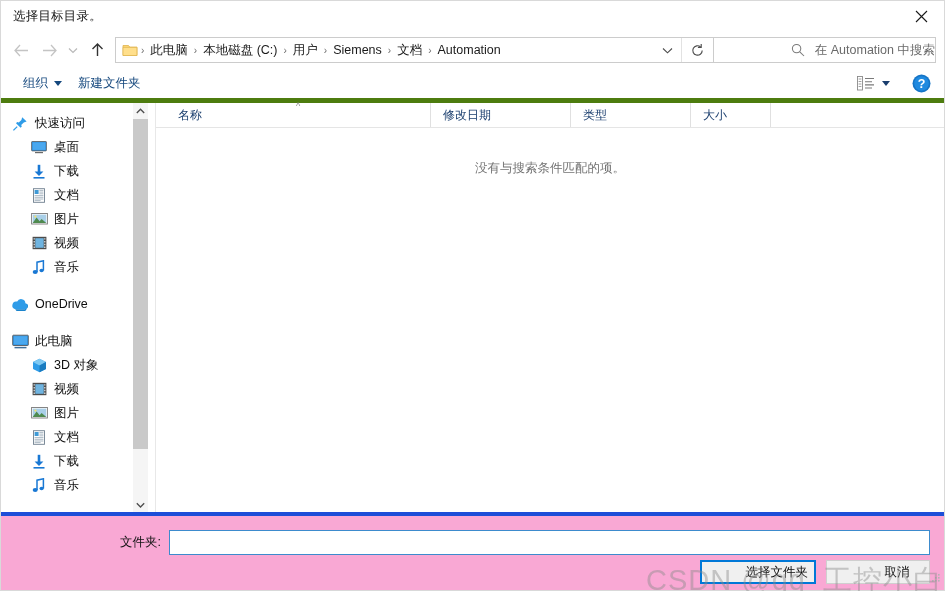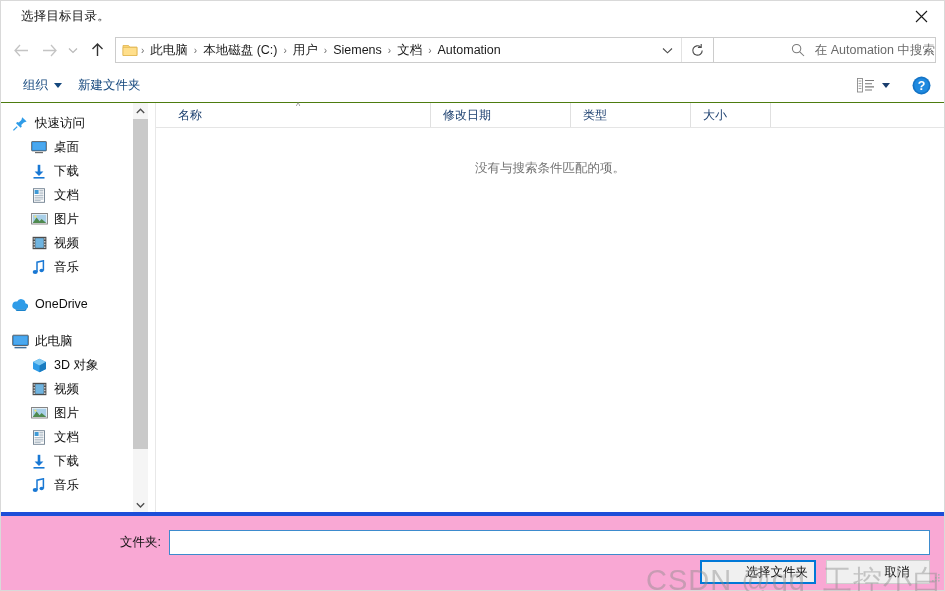--- a/index.html
+++ b/index.html
@@ -21,21 +21,21 @@
     flex-direction: column;
   }
 
   
   .titlebar {
     height: 30px;
     flex: 0 0 30px;
     display: flex;
     align-items: center;
     background: #ffffff;
-    padding-left: 20px;
+    padding-left: 12px;
     position: relative;
   }
   .titlebar-text {
     font-size: 12.5px;
     color: #111111;
     letter-spacing: .2px;
   }
   .close-btn {
     position: absolute;
     right: 0; top: 0;
@@ -121,21 +121,21 @@
     white-space: nowrap;
   }
 
   
   .cmdbar {
     height: 34px;
     flex: 0 0 34px;
     display: flex;
     align-items: center;
     padding: 0 10px 0 14px;
-    border-bottom: 1px solid #4d7c0f;
+    border-bottom: 5px solid #4d7c0f;
     background: #ffffff;
   }
   .cmd-item {
     font-size: 12.5px;
     color: #14477d;
     padding: 4px 8px;
     cursor: pointer;
     display: flex;
     align-items: center;
     gap: 6px;

